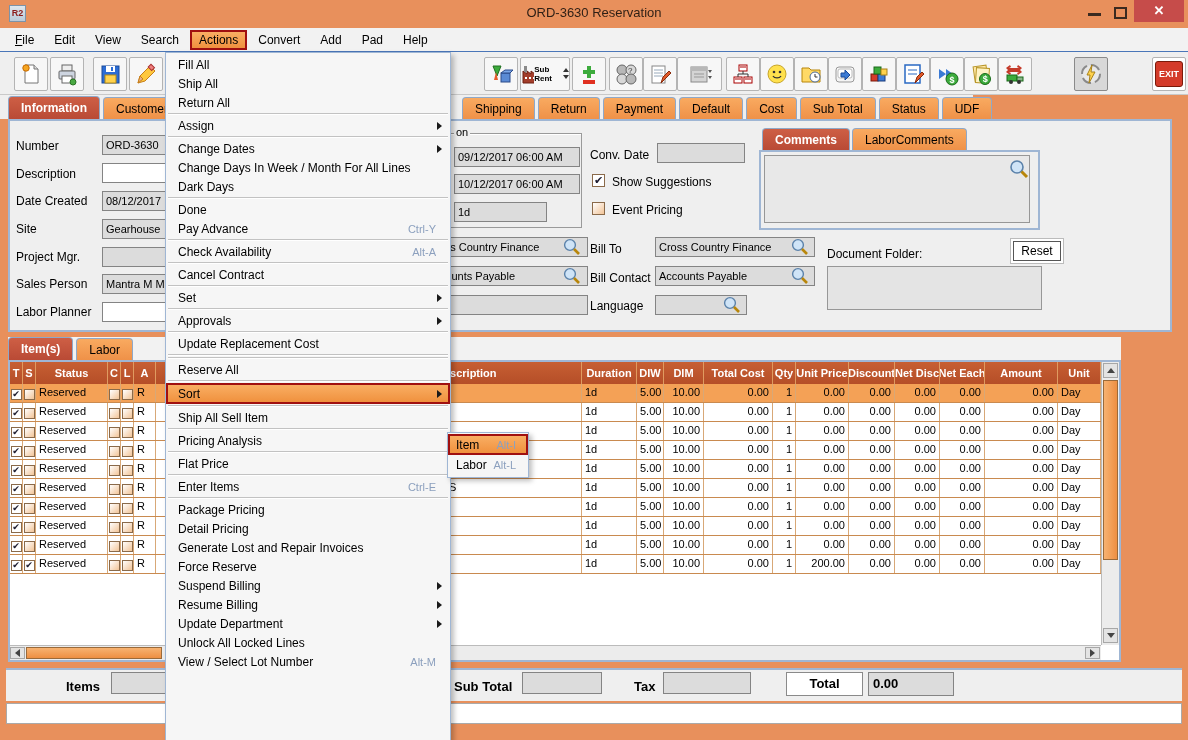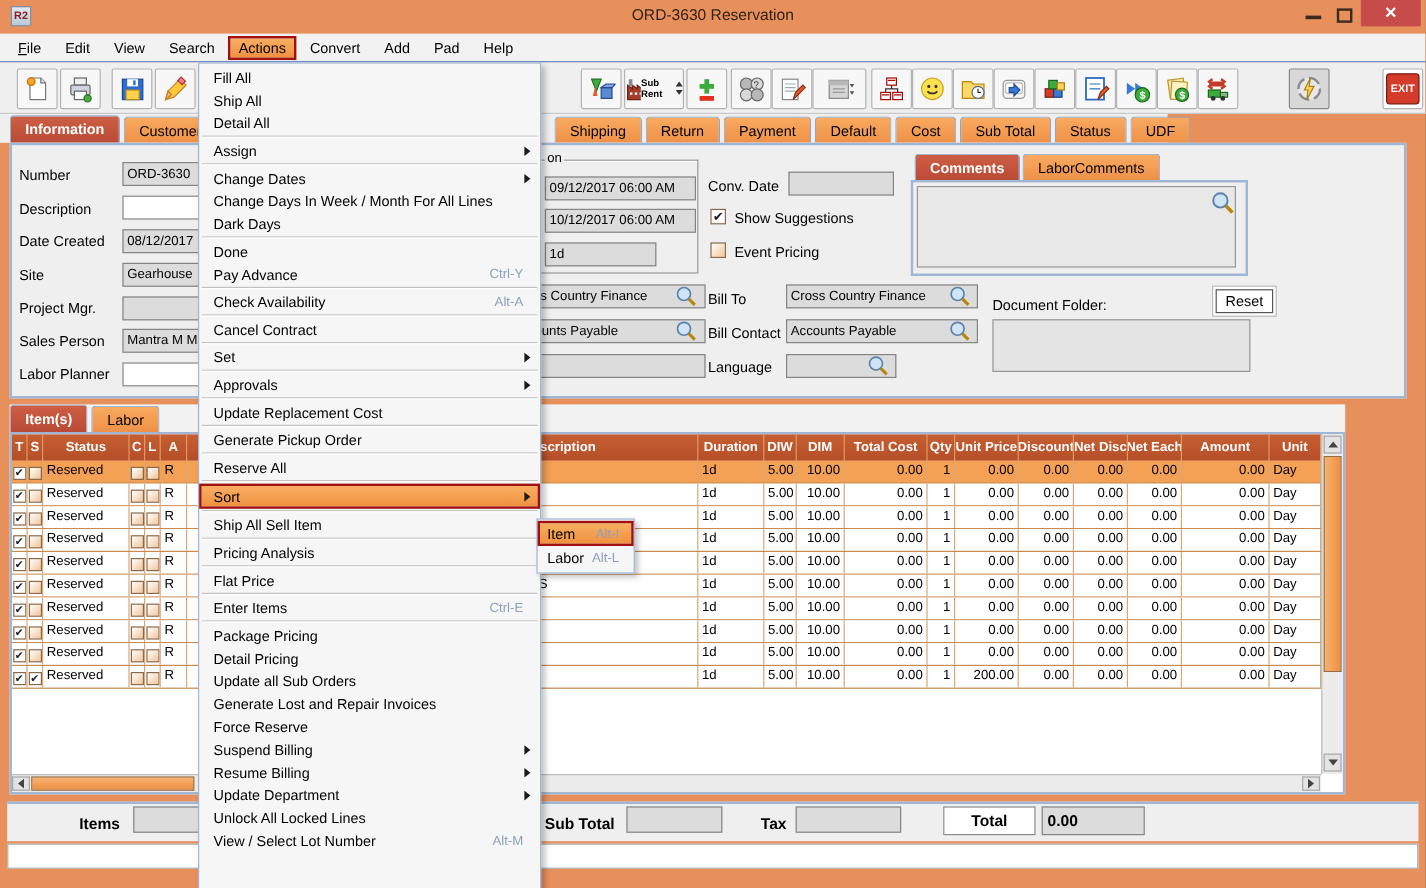--- a/index.html
+++ b/index.html
@@ -730,21 +730,21 @@
   <div id="actions-menu">
       <div class="mi">
         <span class="lbl">Fill All</span>
         <span class="sp"></span>
       </div>
       <div class="mi">
         <span class="lbl">Ship All</span>
         <span class="sp"></span>
       </div>
       <div class="mi">
-        <span class="lbl">Detail All</span>
+        <span class="lbl">Return All</span>
         <span class="sp"></span>
       </div>
       <div class="msep"></div>
       <div class="mi">
         <span class="lbl">Assign</span>
         <span class="sp"></span>
         <span class="sub-arr"></span>
       </div>
       <div class="msep"></div>
       <div class="mi">
@@ -792,24 +792,20 @@
         <span class="lbl">Approvals</span>
         <span class="sp"></span>
         <span class="sub-arr"></span>
       </div>
       <div class="msep"></div>
       <div class="mi">
         <span class="lbl">Update Replacement Cost</span>
         <span class="sp"></span>
       </div>
       <div class="msep"></div>
-      <div class="mi">
-        <span class="lbl">Generate Pickup Order</span>
-        <span class="sp"></span>
-      </div>
       <div class="msep"></div>
       <div class="mi">
         <span class="lbl">Reserve All</span>
         <span class="sp"></span>
       </div>
       <div class="msep"></div>
       <div class="mi hl">
         <span class="lbl">Sort</span>
         <span class="sp"></span>
         <span class="sub-arr"></span>
@@ -835,24 +831,20 @@
         <span class="sp"></span>
         <span class="acc">Ctrl-E</span>
       </div>
       <div class="msep"></div>
       <div class="mi">
         <span class="lbl">Package Pricing</span>
         <span class="sp"></span>
       </div>
       <div class="mi">
         <span class="lbl">Detail Pricing</span>
-        <span class="sp"></span>
-      </div>
-      <div class="mi">
-        <span class="lbl">Update all Sub Orders</span>
         <span class="sp"></span>
       </div>
       <div class="mi">
         <span class="lbl">Generate Lost and Repair Invoices</span>
         <span class="sp"></span>
       </div>
       <div class="mi">
         <span class="lbl">Force Reserve</span>
         <span class="sp"></span>
       </div>

